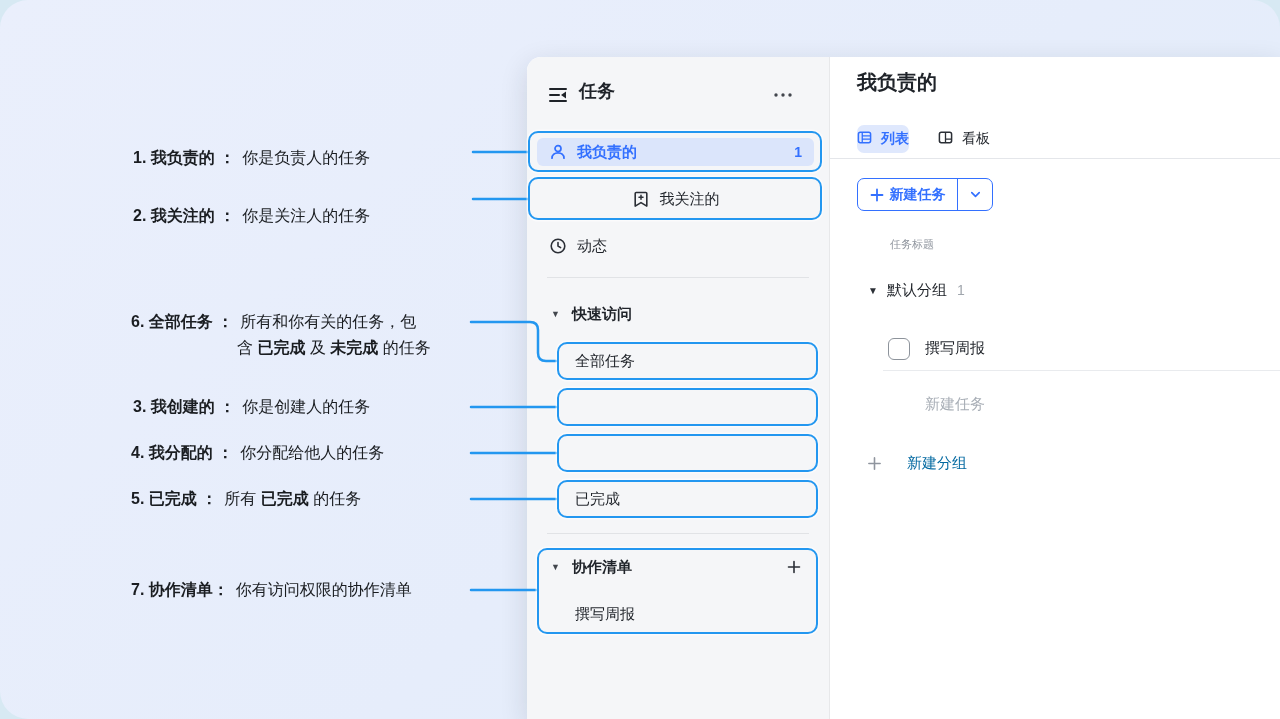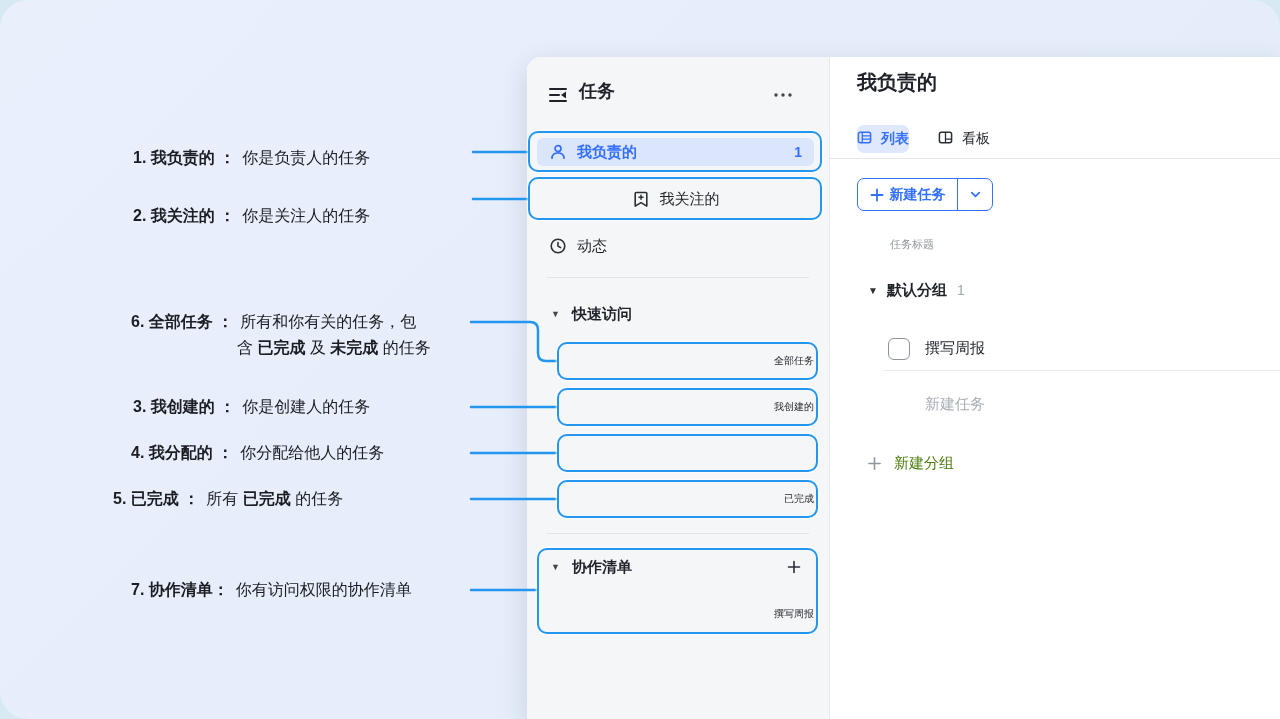--- a/index.html
+++ b/index.html
@@ -34,44 +34,44 @@
     position:absolute; left:10px; width:277px; height:28px; display:flex;
     align-items:center; padding:0 12px; border-radius:6px; font-size:15px; cursor:pointer;
   }
   .s-row .ic { display:flex; width:18px; margin-right:10px; flex:none; }
   .s-row.selected { background:#dbe5fb; color:#3370ff; font-weight:600; }
   .s-row .count { margin-left:auto; font-size:14px; font-weight:600; color:#3370ff; }
   .s-div { position:absolute; left:20px; right:20px; height:1px; background:#e1e3e6; }
   .s-sec { position:absolute; left:10px; width:277px; height:28px; display:flex; align-items:center; padding:0 12px 0 14px; font-size:15px; font-weight:600; cursor:pointer; }
   .s-sec .tri { font-size:9px; color:#42464d; margin-right:12px; }
   .s-sec .plus { margin-left:auto; display:flex; cursor:pointer; }
-  .s-sub { position:absolute; left:10px; width:277px; height:28px; display:flex; align-items:center; padding-left:38px; font-size:10px; border-radius:6px; cursor:pointer;justify-content:flex-end; }
+  .s-sub { position:absolute; left:10px; width:277px; height:28px; display:flex; align-items:center; padding-left:38px; font-size:15px; border-radius:6px; cursor:pointer; }
 
   
   .m-title { position:absolute; left:27px; top:12px; font-size:20px; font-weight:700; }
   .tab { position:absolute; top:68px; height:28px; display:flex; align-items:center; gap:9px; padding:0 0; border-radius:7px; font-size:14px; cursor:pointer; }
   .tab.active { background:#dfe8fd; color:#3370ff; font-weight:600; }
   .m-topdiv { position:absolute; left:0; right:0; top:101px; height:1px; background:#e4e6ea; }
   .new-task-btn {
     position:absolute; left:27px; top:121px; width:136px; height:33px;
     border:1.5px solid #3370ff; border-radius:7px; display:flex; color:#3370ff;
     background:#fff; cursor:pointer; align-items:stretch;
   }
   .new-task-btn .seg-main { flex:1; display:flex; align-items:center; justify-content:center; gap:6px; font-size:14px; font-weight:600; border-right:1px solid #3370ff; }
   .new-task-btn .seg-arrow { width:34px; display:flex; align-items:center; justify-content:center; }
   .col-head { position:absolute; left:60px; top:180px; font-size:11px; color:#8f959e; }
   .group-row { position:absolute; left:38px; top:222px; height:22px; display:flex; align-items:center; cursor:pointer; }
   .group-row .tri { font-size:10px; color:#2b2f36; margin-right:9px; }
-  .group-row .g-name { font-size:15px; font-weight:700; }
+  .group-row .g-name { font-size:15px; font-weight:400; }
   .group-row .g-count { font-size:14px; color:#a0a6ad; margin-left:10px; }
   .task-row { position:absolute; left:53px; right:0; top:270px; height:44px; display:flex; align-items:center; border-bottom:1px solid #e9ebee; cursor:pointer; }
   .checkbox { width:22px; height:22px; border:1.5px solid #8d939b; border-radius:6px; margin-left:5px; flex:none; cursor:pointer; }
   .task-title { font-size:15px; margin-left:15px; }
   .ghost-task { position:absolute; left:95px; top:337px; font-size:15px; color:#a8aeb6; height:20px; line-height:20px; cursor:text; }
-  .new-group { position:absolute; left:37px; top:396px; height:20px; display:flex; align-items:center; gap:12px; font-size:15px; color:#4d7c0f; cursor:pointer;text-align:center; }
+  .new-group { position:absolute; left:37px; top:396px; height:20px; display:flex; align-items:center; gap:25px; font-size:15px; color:#0369a1; cursor:pointer;text-align:center; }
 
   
   .ann { position:absolute; font-size:16px; line-height:26px; color:#1a1d21; white-space:nowrap; z-index:3; }
   .ann-label { font-weight:700; margin-right:7px; }
   .ann .bold { font-weight:700; }
 
   
   .hl { position:absolute; border:2.5px solid #2397f0; border-radius:10px; z-index:6; pointer-events:none; box-shadow:0 0 0 1.5px rgba(255,255,255,.55); }
   #connectors { position:absolute; inset:0; z-index:5; pointer-events:none; }
 </style>
@@ -93,21 +93,21 @@
   <div style="padding-left:106px;">
     <span>含 </span><span class="bold">已完成</span><span> 及 </span><span class="bold">未完成</span><span> 的任务</span>
   </div>
 </div>
 <div class="ann" style="left:133px; top:394px;">
   <span class="ann-label">3. 我创建的 ：</span><span>你是创建人的任务</span>
 </div>
 <div class="ann" style="left:131px; top:440px;">
   <span class="ann-label">4. 我分配的 ：</span><span>你分配给他人的任务</span>
 </div>
-<div class="ann" style="left:113px; top:486px;">
+<div class="ann" style="left:131px; top:486px;">
   <span class="ann-label">5. 已完成 ：</span><span>所有 </span><span class="bold">已完成</span><span> 的任务</span>
 </div>
 <div class="ann" style="left:131px; top:577px;">
   <span class="ann-label">7. 协作清单：</span><span>你有访问权限的协作清单</span>
 </div>
 
 <div class="panel">
 
   <div class="side">
     <div class="s-header">
@@ -159,23 +159,20 @@
     </div>
 
     <div class="s-div" style="top:220px;"></div>
 
     <div class="s-sec" style="top:243px;">
       <span class="tri">▼</span>
       <span>快速访问</span>
     </div>
     <div class="s-sub" style="top:290px;">
       <span>全部任务</span>
-    </div>
-    <div class="s-sub" style="top:336px;">
-      <span>我创建的</span>
     </div>
     <div class="s-sub" style="top:428px;">
       <span>已完成</span>
     </div>
 
     <div class="s-div" style="top:476px;"></div>
 
     <div class="s-sec" style="top:496px;">
       <span class="tri">▼</span>
       <span>协作清单</span>

